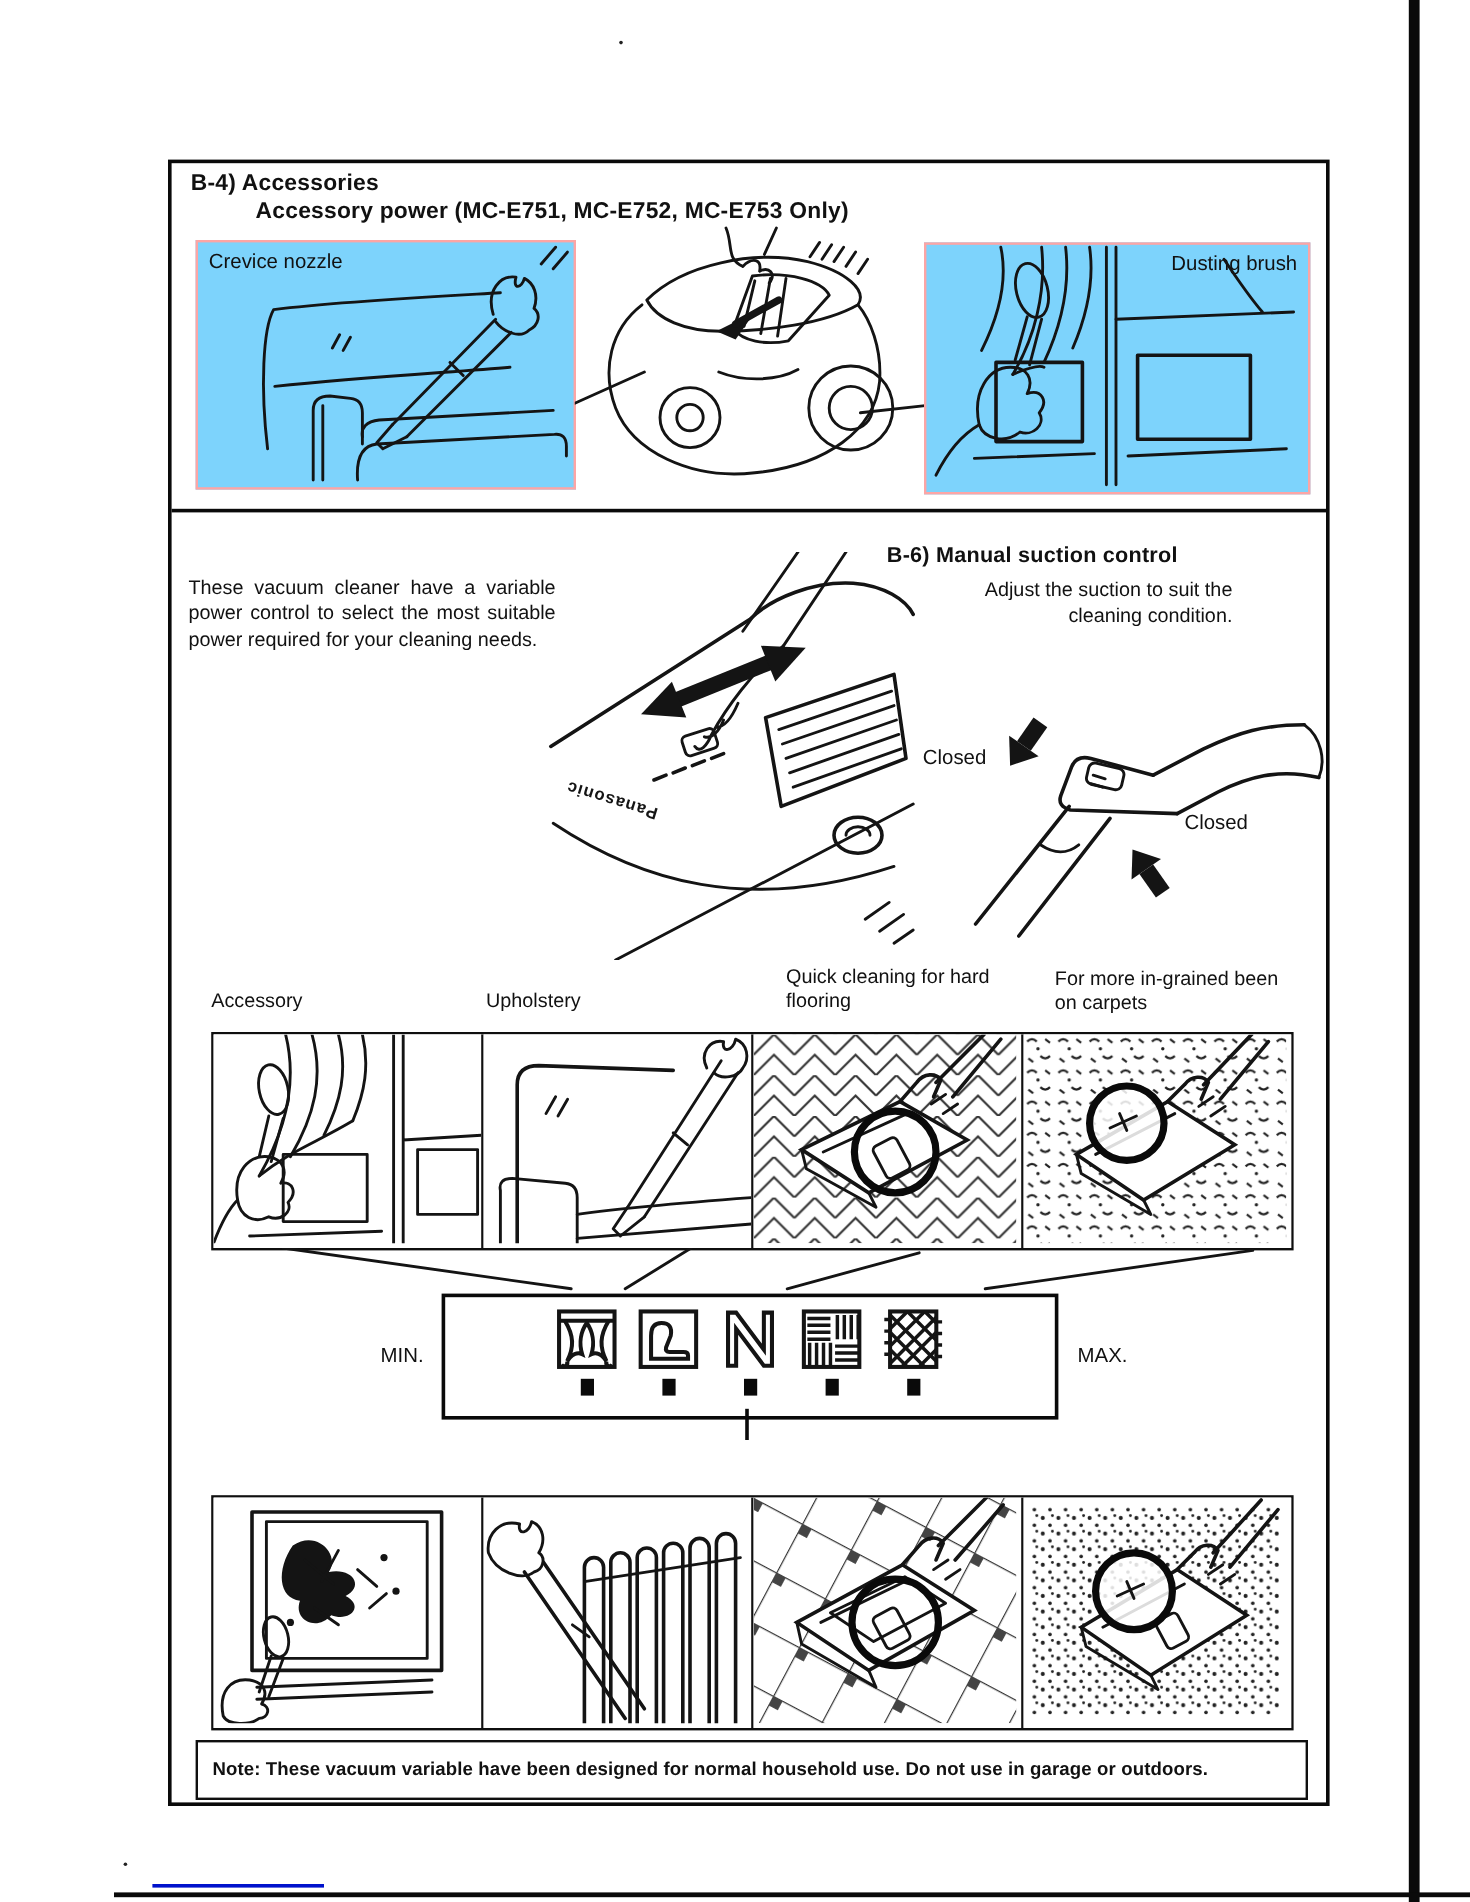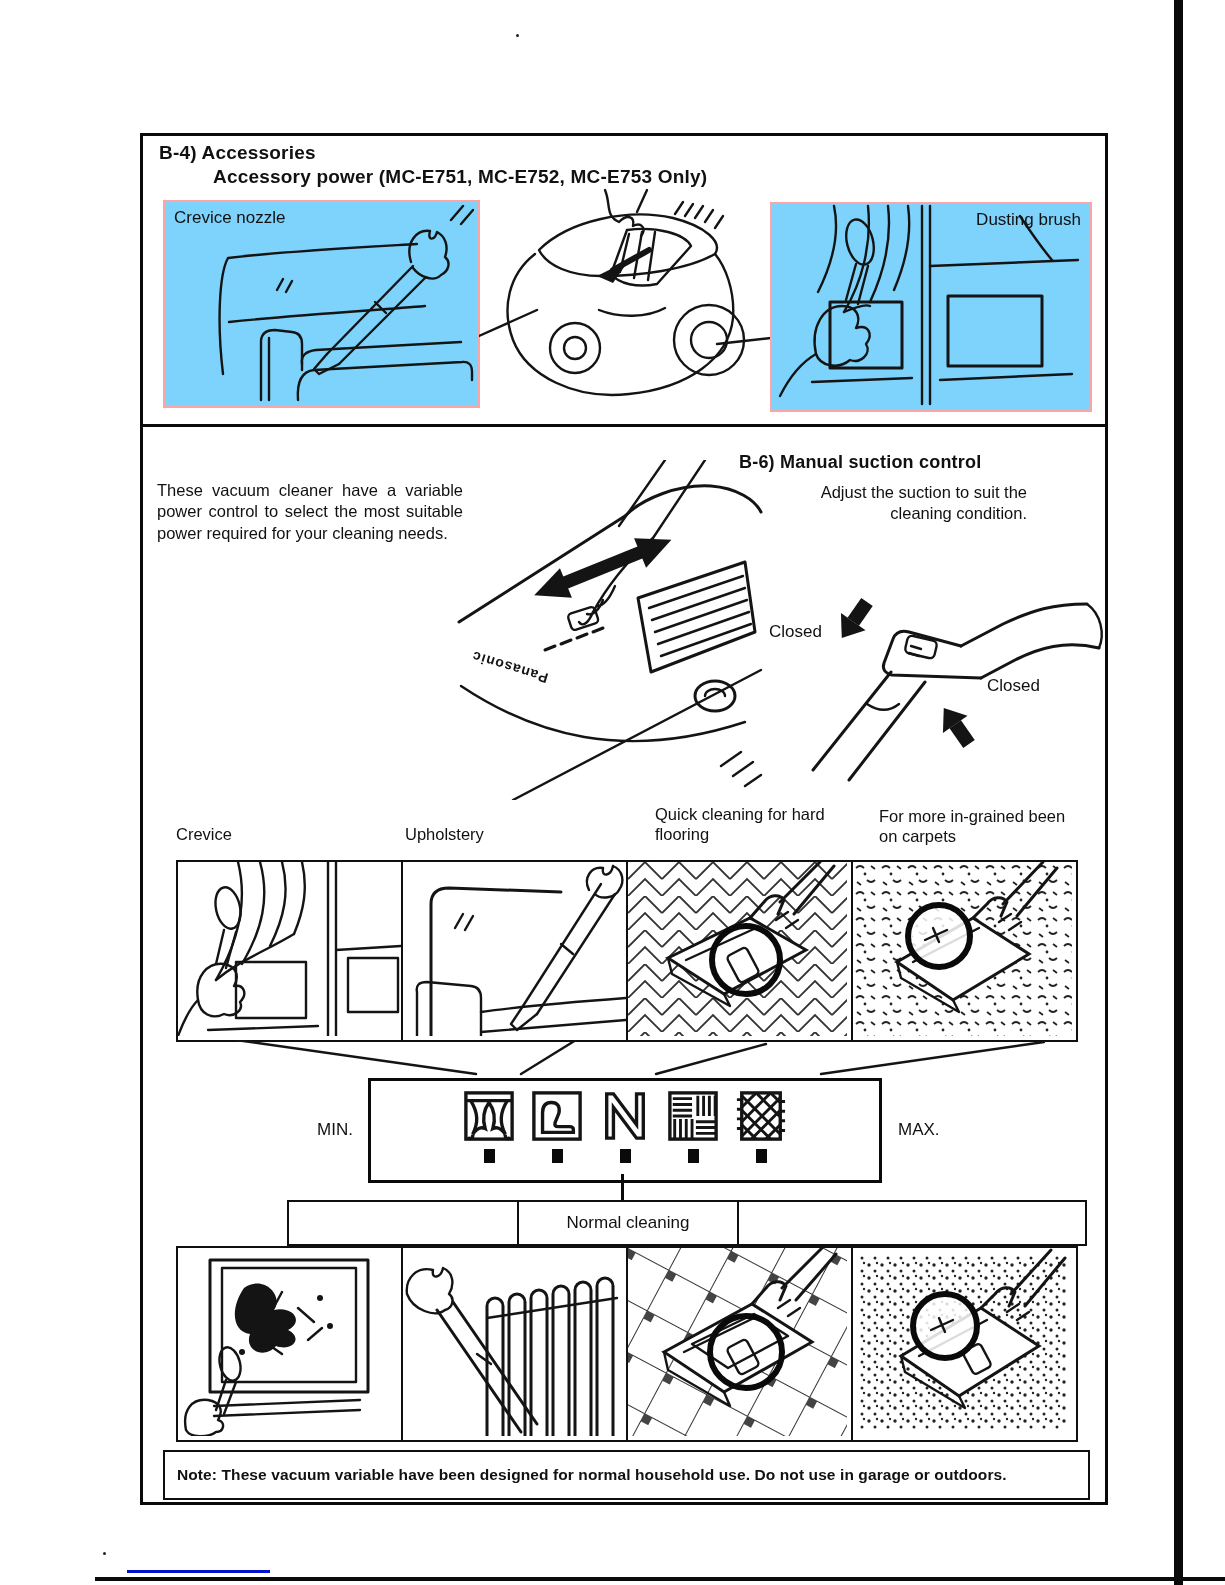--- a/index.html
+++ b/index.html
@@ -144,21 +144,21 @@
         </g>
         <g transform="translate(214,168) rotate(-35)">
           <rect class="fill" x="-7" y="-24" width="14" height="24"></rect>
           <polygon class="fill" points="-15,-24 15,-24 0,-44"></polygon>
         </g>
       </svg>
       <div class="abs panel-label" style="left:14px;top:46px;">Closed</div>
       <div class="abs panel-label" style="left:232px;top:100px;">Closed</div>
     </div>
 
-    <div class="abs usage-label" style="left:33px;top:688px;">Crevice</div>
+    <div class="abs usage-label" style="left:33px;top:688px;">Accessory</div>
     <div class="abs usage-label" style="left:262px;top:688px;">Upholstery</div>
     <div class="abs usage-label" style="left:512px;top:668px;width:172px;">Quick cleaning for hard flooring</div>
     <div class="abs usage-label" style="left:736px;top:670px;width:190px;">For more in-grained been on carpets</div>
 
     <div class="abs row4" style="left:33px;top:724px;width:898px;height:178px;">
       <div class="cell4">
         <svg width="223" height="174" viewBox="0 0 223 174">
           <path class="sk" d="M150,0 L150,174 M158,0 L158,174 M158,88 L223,84 M30,168 L140,164"></path>
           <rect class="sk" x="58" y="100" width="70" height="56"></rect>
           <rect class="sk" x="170" y="96" width="50" height="54"></rect>
@@ -268,27 +268,20 @@
             <path d="M2,10 H7 M2,20 H7 M2,30 H7 M2,40 H7 M47,12 H52 M47,22 H52 M47,32 H52 M47,42 H52"></path>
           </g>
         </svg>
         <div class="scale-dot"></div>
       </div>
     </div>
     <div class="abs minmax" style="left:755px;top:984px;">MAX.</div>
 
     <div class="abs divider" style="left:478px;top:1038px;width:3px;height:26px;"></div>
 
-    <div class="abs normal-bar" style="left:144px;top:1064px;width:796px;height:42px;">
-      <div class="nb-cell" style="width:228px;"></div>
-      <div class="nb-cell nb-mid" style="width:222px;">
-        <span>Normal cleaning</span>
-      </div>
-      <div class="nb-cell" style="flex:1;"></div>
-    </div>
 
     <div class="abs row4" style="left:33px;top:1110px;width:898px;height:192px;">
       <div class="cell4">
         <svg width="223" height="188" viewBox="0 0 223 188">
           <rect class="sk3" x="32" y="12" width="158" height="132"></rect>
           <rect class="sk" x="44" y="20" width="134" height="114"></rect>
           <path class="fill" d="M66,40 C86,26 106,48 96,62 C116,58 126,74 110,82 C126,90 114,104 98,98 C86,112 66,102 72,86 C54,84 52,60 66,40 Z"></path>
           <path class="sk" d="M76,52 l24,20 M104,44 l-14,26 M120,60 l16,14 M84,92 l20,14 M130,92 l14,-12"></path>
           <circle class="fill" cx="142" cy="50" r="3"></circle>
             <circle class="fill" cx="152" cy="78" r="3"></circle>

